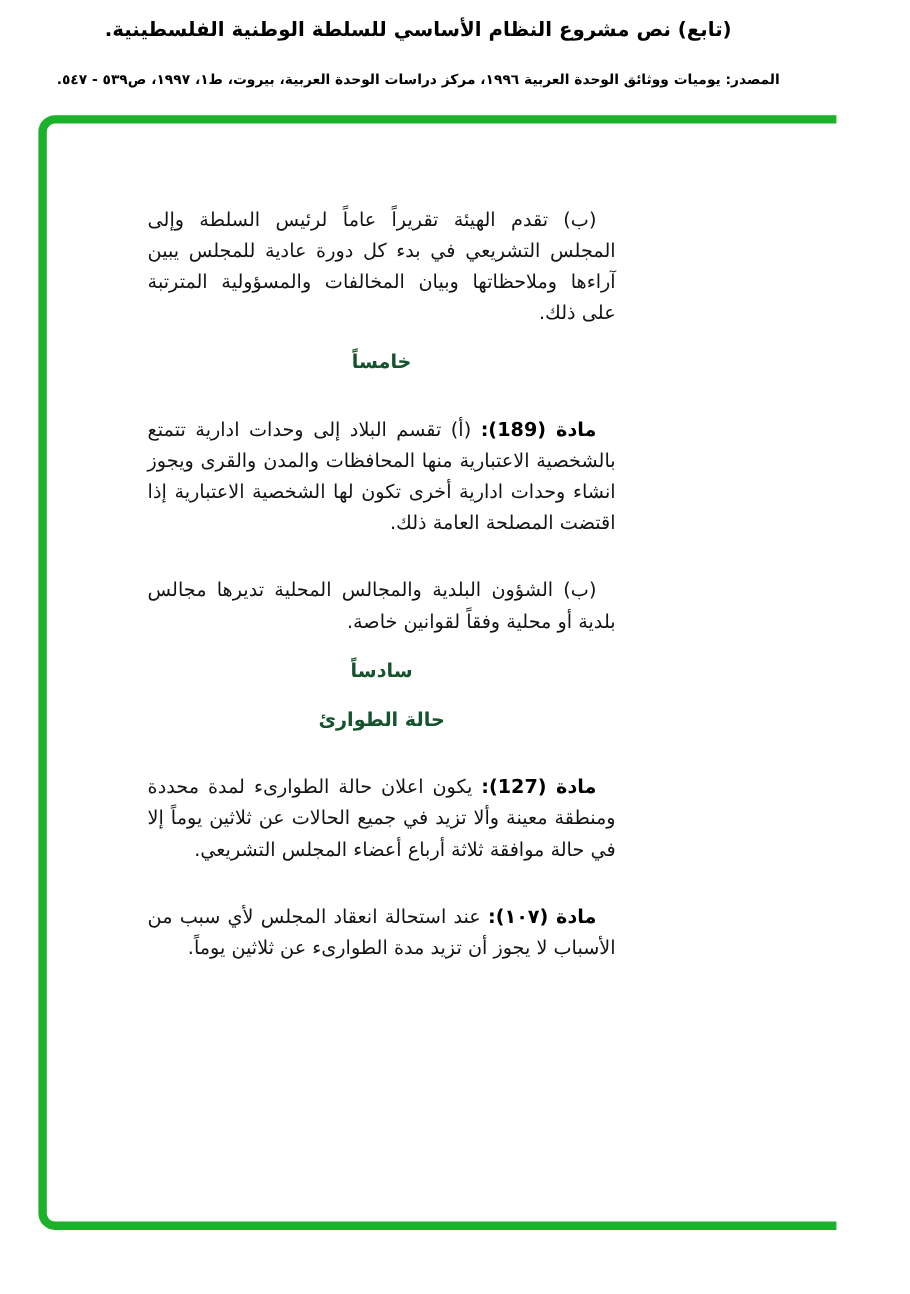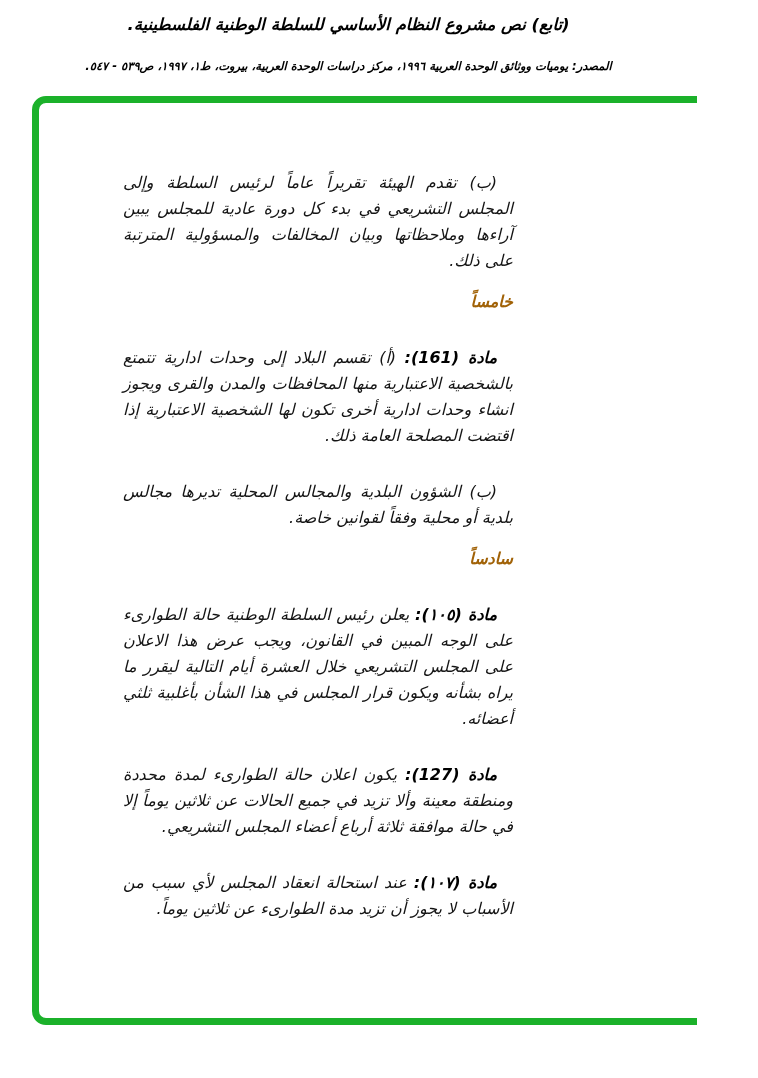--- a/index.html
+++ b/index.html
@@ -8,21 +8,20 @@
     background: #ffffff;
   }
   .page {
     position: relative;
     width: 697px;
     height: 1078px;
     background: #ffffff;
     overflow: hidden;
     font-family: "DejaVu Sans", sans-serif;
     direction: rtl;
-    font-style: italic;
   }
   
   .page-header {
     position: absolute;
     top: 14px;
     left: 0;
     right: 0;
     text-align: center;
     color: #000;
   }
@@ -66,23 +65,23 @@
   }
   .para.indent {
     text-indent: 16px;
     margin-top: 30px;
   }
   .article-label {
     font-weight: bold;
     color: #000;
   }
   .section-heading {
-    text-align: right;
+    text-align: center;
     font-weight: bold;
-    color: #a16207;
+    color: #14532d;
     margin: 15px 0 11px 0;
     text-indent: 0;
   }
   
   .page-number {
     position: absolute;
     left: 0;
     right: 70px;
     top: 1076px;
     text-align: center;
@@ -103,28 +102,28 @@
   <div class="content-frame" style="border-color: rgb(27, 177, 42);"></div>
 
   <div class="text-column">
 
 
     <p class="para indent">(ب) تقدم الهيئة تقريراً عاماً لرئيس السلطة وإلى المجلس التشريعي في بدء كل دورة عادية للمجلس يبين آراءها وملاحظاتها وبيان المخالفات والمسؤولية المترتبة على ذلك.</p>
 
     <div class="section-heading">خامساً</div>
 
 
-    <p class="para indent"><b class="article-label">مادة (161):</b> <span>(أ) تقسم البلاد إلى وحدات ادارية تتمتع بالشخصية الاعتبارية منها المحافظات والمدن والقرى ويجوز انشاء وحدات ادارية أخرى تكون لها الشخصية الاعتبارية إذا اقتضت المصلحة العامة ذلك.</span></p>
+    <p class="para indent"><b class="article-label">مادة (189):</b> <span>(أ) تقسم البلاد إلى وحدات ادارية تتمتع بالشخصية الاعتبارية منها المحافظات والمدن والقرى ويجوز انشاء وحدات ادارية أخرى تكون لها الشخصية الاعتبارية إذا اقتضت المصلحة العامة ذلك.</span></p>
 
     <p class="para indent">(ب) الشؤون البلدية والمجالس المحلية تديرها مجالس بلدية أو محلية وفقاً لقوانين خاصة.</p>
 
     <div class="section-heading">سادساً</div>
 
+    <div class="section-heading">حالة الطوارئ</div>
 
-    <p class="para indent"><b class="article-label">مادة (١٠٥):</b> <span>يعلن رئيس السلطة الوطنية حالة الطوارىء على الوجه المبين في القانون، ويجب عرض هذا الاعلان على المجلس التشريعي خلال العشرة أيام التالية ليقرر ما يراه بشأنه ويكون قرار المجلس في هذا الشأن بأغلبية ثلثي أعضائه.</span></p>
 
     <p class="para indent"><b class="article-label">مادة (127):</b> <span>يكون اعلان حالة الطوارىء لمدة محددة ومنطقة معينة وألا تزيد في جميع الحالات عن ثلاثين يوماً إلا في حالة موافقة ثلاثة أرباع أعضاء المجلس التشريعي.</span></p>
 
     <p class="para indent"><b class="article-label">مادة (١٠٧):</b> <span>عند استحالة انعقاد المجلس لأي سبب من الأسباب لا يجوز أن تزيد مدة الطوارىء عن ثلاثين يوماً.</span></p>
 
   </div>
 
   <div class="page-number">١٨</div>
 
 </div>

